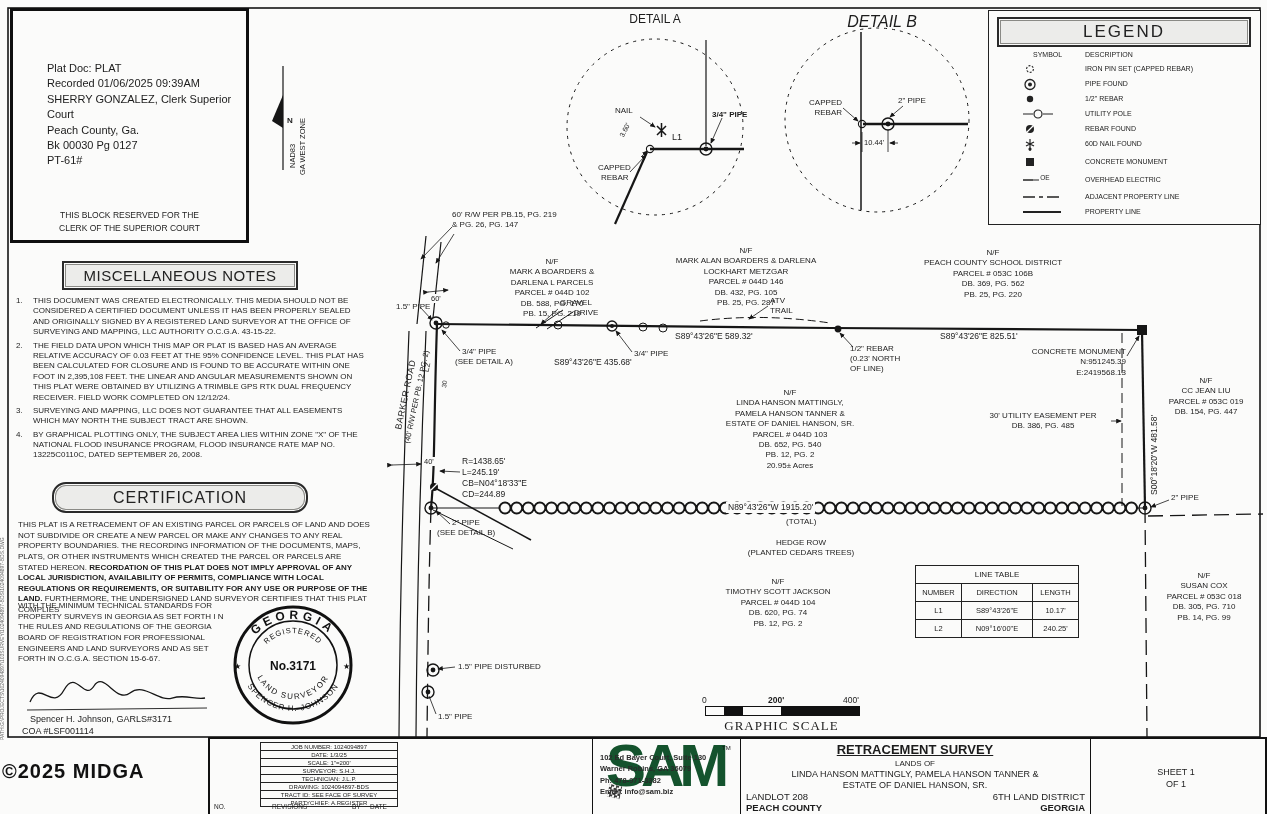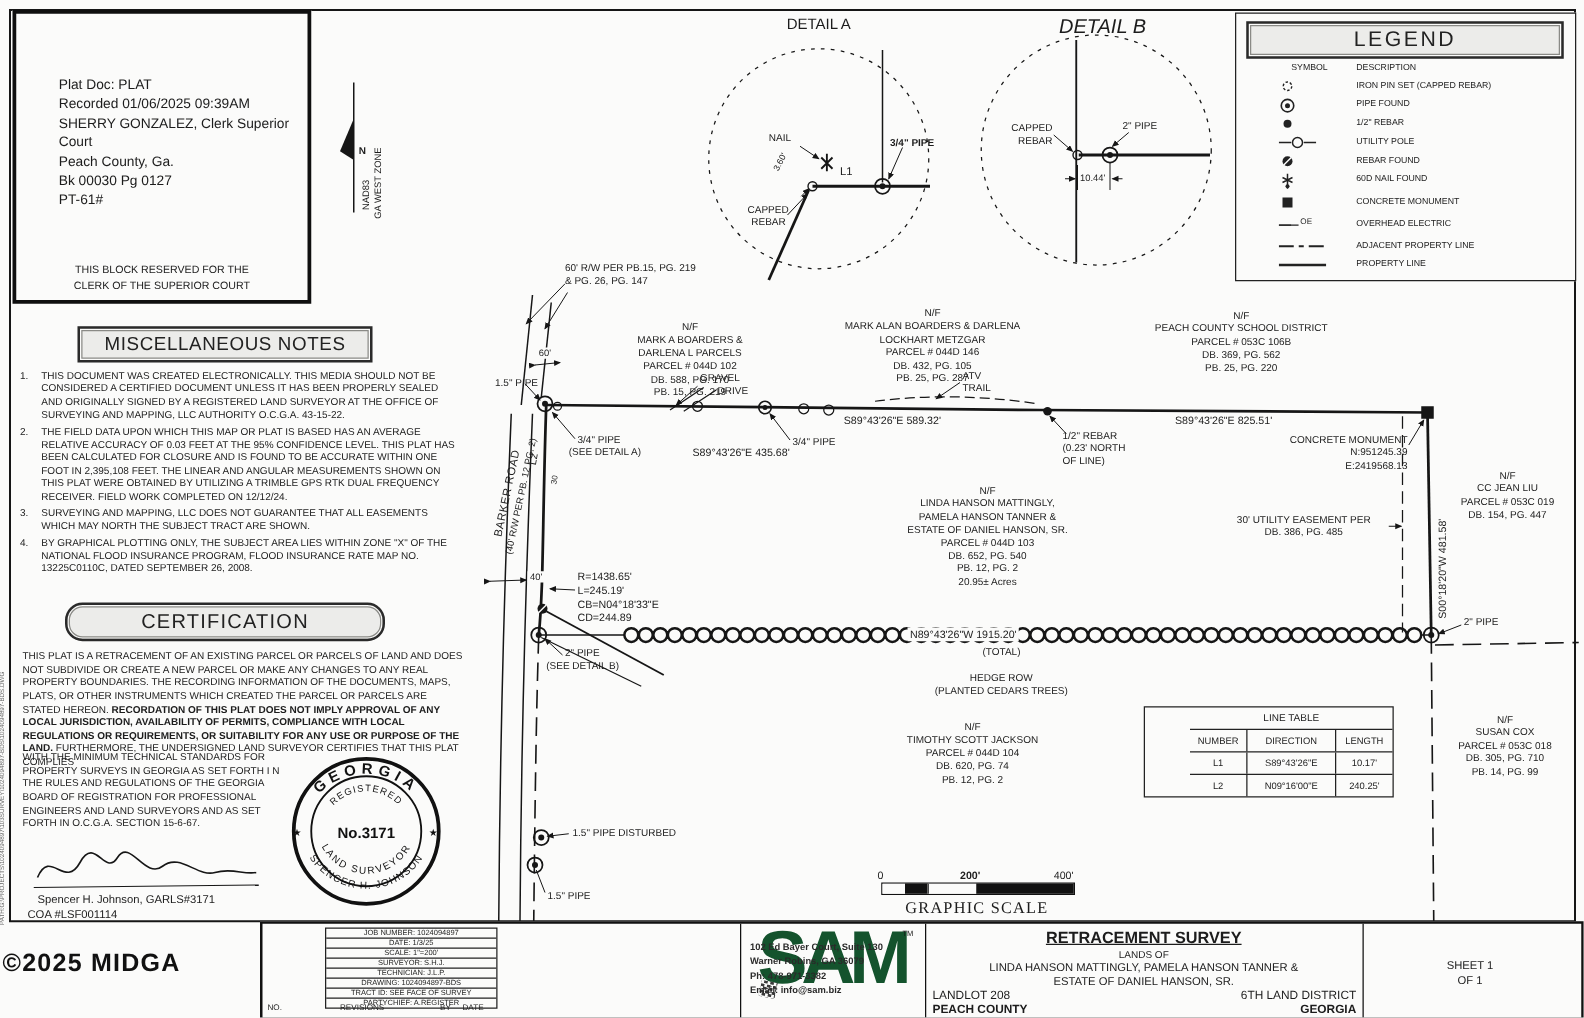--- a/index.html
+++ b/index.html
@@ -19,21 +19,21 @@
   .clerk{position:absolute;left:10px;top:8px;width:233px;height:229px;border:3px solid #0f0f0f;background:#fbfbfa;z-index:6;}
   .clerk .body{position:absolute;left:34px;top:50px;font-size:11px;line-height:1.4;}
   .legend{position:absolute;left:988px;top:10px;width:271px;height:213px;border:1.5px solid #222;background:#fbfbfa;z-index:5;}
   .legend-sym{position:absolute;left:34px;width:56px;display:flex;justify-content:center;align-items:center;}
   .legend-desc{position:absolute;left:96px;font-size:7px;color:#222;white-space:nowrap;}
   .notes{position:absolute;left:16px;top:296px;width:352px;z-index:5;font-size:8px;line-height:1.3;}
   .note{display:flex;margin-bottom:3px;}
   .note .n{width:17px;flex:none;}
   .cert-body{position:absolute;left:18px;top:520px;width:354px;font-size:8px;line-height:1.33;z-index:5;}
   .cert-narrow{position:absolute;left:18px;top:601px;width:212px;font-size:8px;line-height:1.33;z-index:5;}
-  .tbl{position:absolute;border:1.5px solid #222;background:#fbfbfa;z-index:5;font-size:7.5px;padding-left:36px;}
+  .tbl{position:absolute;border:1.5px solid #222;background:#fbfbfa;z-index:5;font-size:7.5px;}
   .tbl .r{display:flex;border-top:1px solid #222;}
   .tbl .r:first-child{border-top:none;}
   .tbl .c{display:flex;align-items:center;justify-content:center;border-left:1px solid #222;height:17px;}
   .tbl .c:first-child{border-left:none;}
   .tb{position:absolute;left:208px;top:737px;width:1055px;height:75px;border:2px solid #111;background:#fbfbfa;z-index:6;}
   .tb .vline{position:absolute;top:0;bottom:0;width:0;border-left:1.5px solid #111;}
   .job{position:absolute;left:50px;top:3px;width:136px;border:1px solid #222;font-size:6px;}
   .job .jr{border-top:1px solid #222;text-align:center;padding:0.5px 2px;white-space:nowrap;overflow:hidden;}
   .job .jr:first-child{border-top:none;}
   .addr{position:absolute;left:390px;top:13px;font-size:7.5px;line-height:1.5;font-weight:bold;color:#2a2a2a;}
@@ -343,21 +343,21 @@
   <text font-size="8" letter-spacing="1" fill="#111"><textPath href="#sealName" startOffset="50%" text-anchor="middle">SPENCER  H.  JOHNSON</textPath></text>
   <text x="4" y="67" font-size="8" fill="#111">★</text>
   <text x="113" y="67" font-size="8" fill="#111">★</text>
 </svg>
 
 <div class="lbl" style="left:30px;top:714px;font-size:9px;">Spencer H. Johnson, GARLS#3171</div>
 <div class="lbl" style="left:22px;top:726px;font-size:9px;">COA #LSF001114</div>
 
 <div class="lbl" style="left:452px;top:210px;">60' R/W PER PB.15, PG. 219</div>
 <div class="lbl" style="left:452px;top:220px;">&amp; PG. 26, PG. 147</div>
-<div class="lbl bgw" style="left:429px;top:278px;font-size:7.5px;">60'</div>
+<div class="lbl bgw" style="left:429px;top:294px;font-size:7.5px;">60'</div>
 <div class="lbl bgw" style="left:422px;top:457px;font-size:7.5px;">40'</div>
 <div class="lbl" style="left:441px;top:380px;font-size:6.5px;transform:rotate(-80deg);">30</div>
 <div class="lbl" style="left:422px;top:362px;font-size:8.5px;transform:rotate(-80deg);">L2</div>
 
 <div class="pblock" style="left:346px;top:385px;width:130px;transform:rotate(-78deg);">
   <div style="font-size:9px;letter-spacing:.5px;">BARKER ROAD</div>
   <div style="font-size:7.5px;">(40' R/W PER PB. 12 PG. 2)</div>
 </div>
 
 <div class="lbl" style="left:396px;top:302px;">1.5" PIPE</div>

